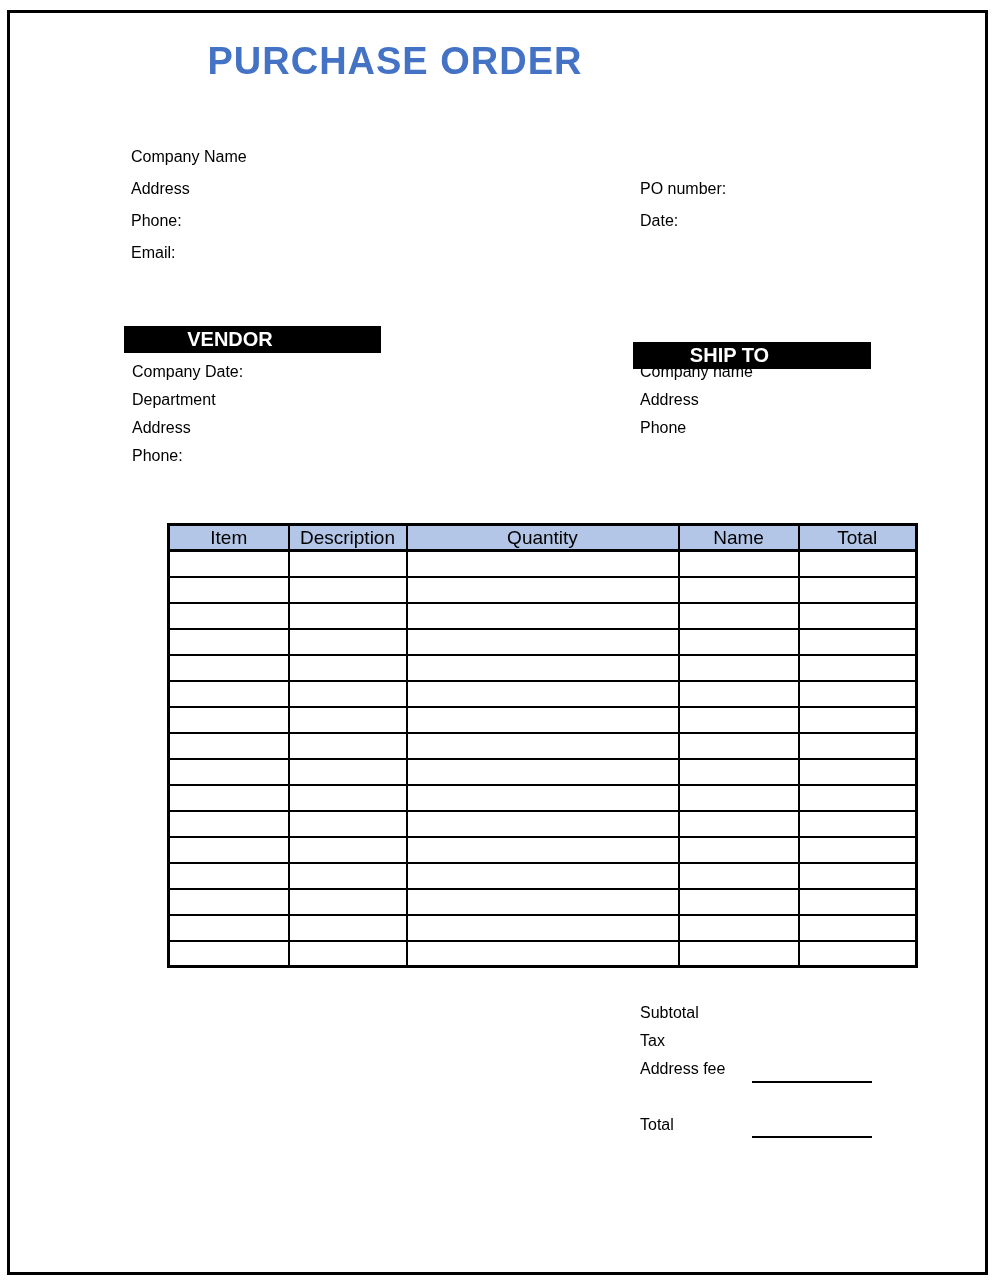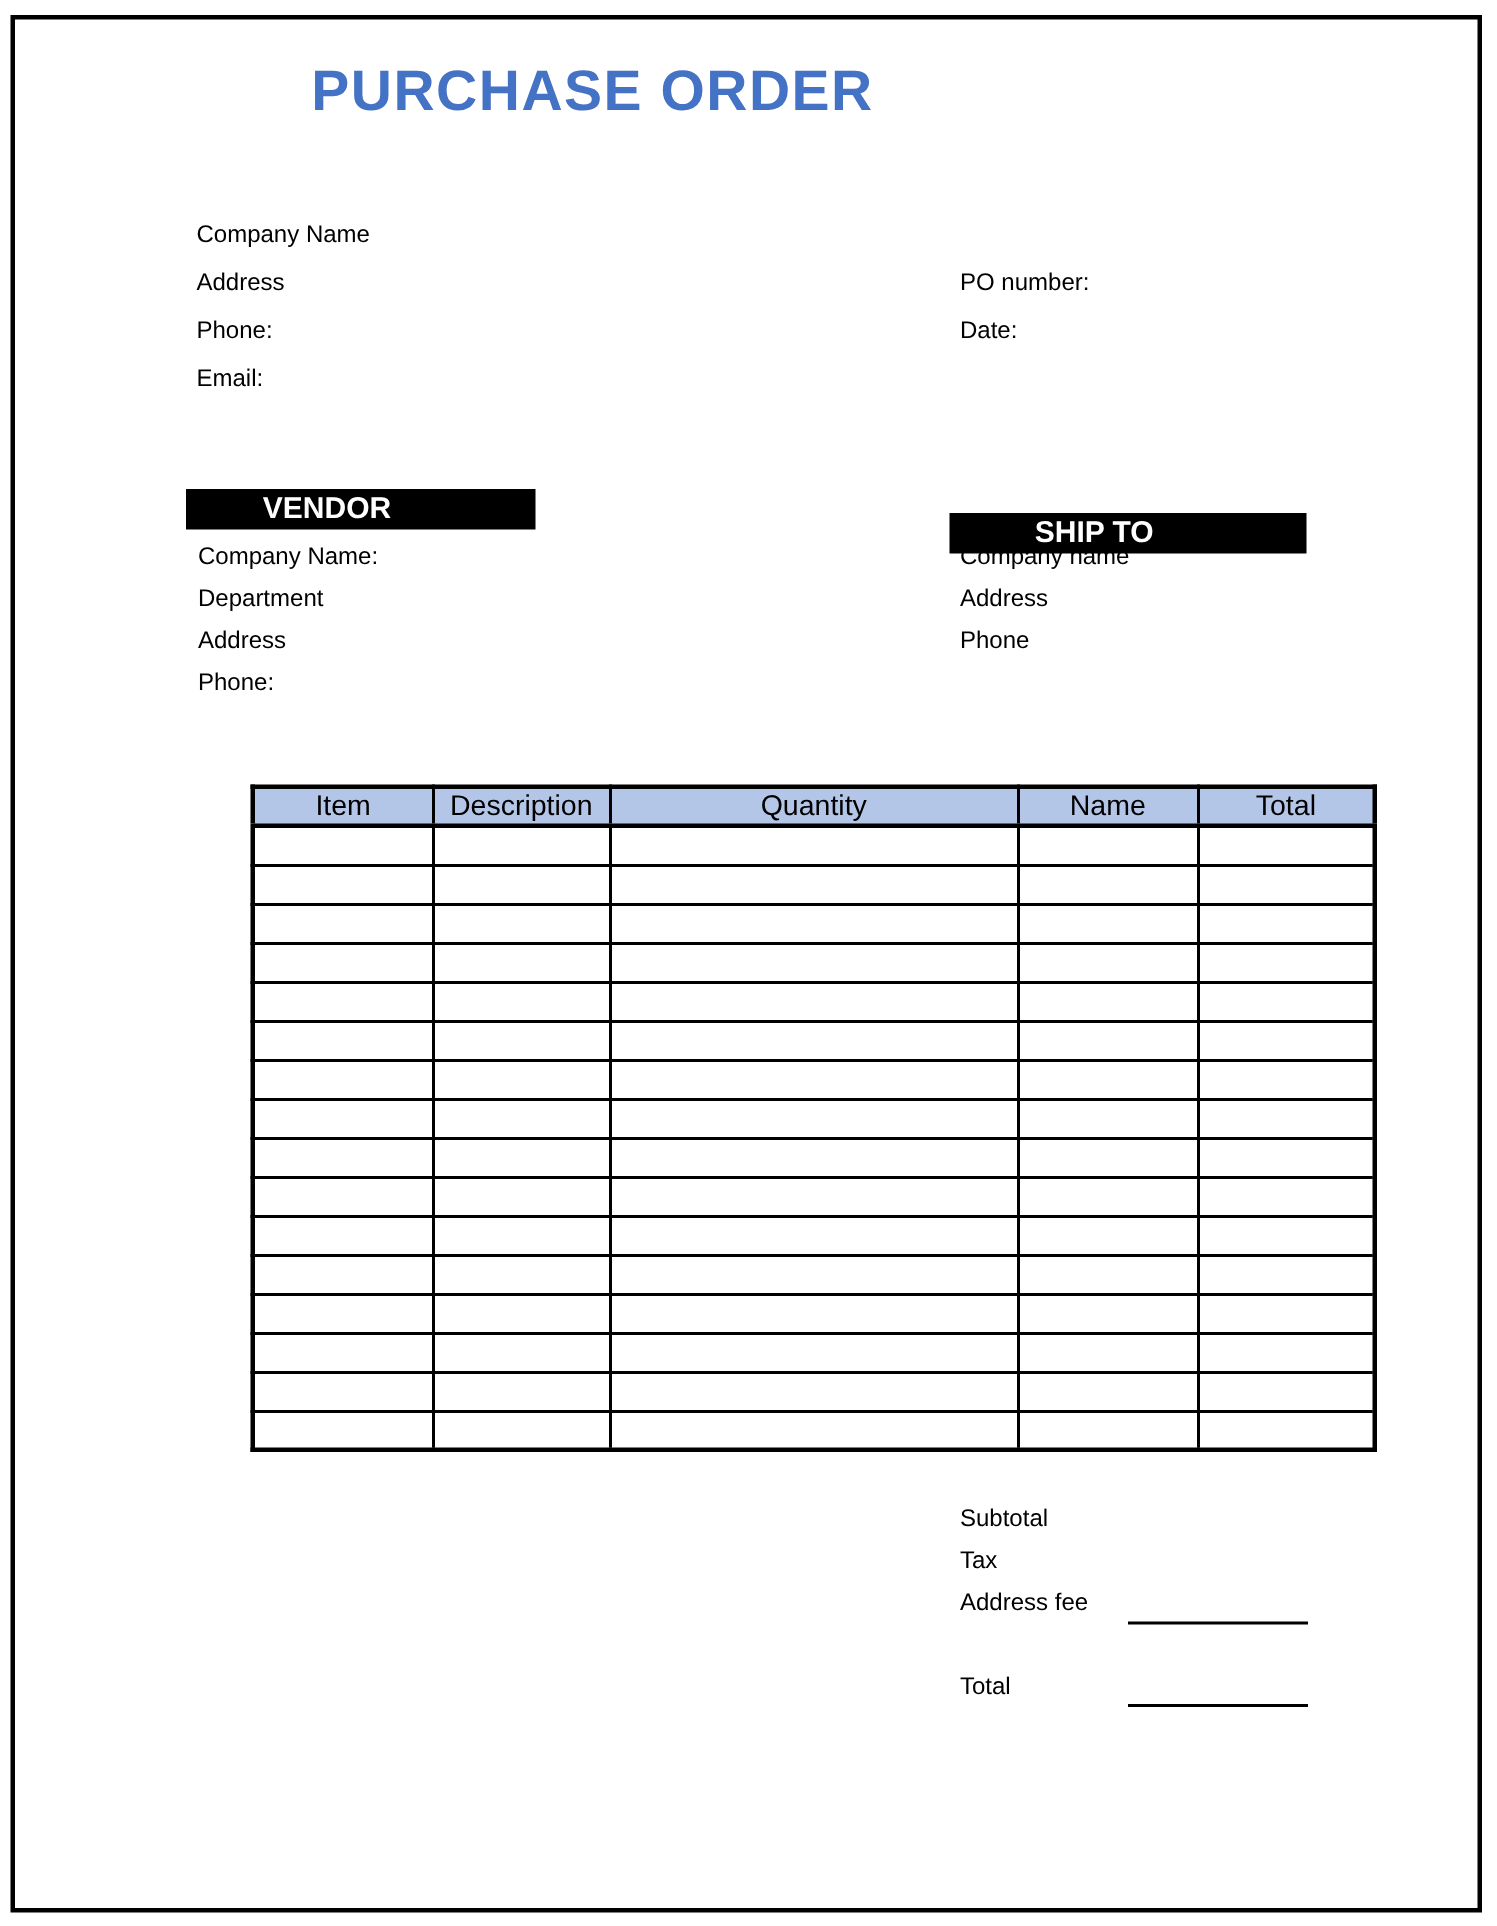--- a/index.html
+++ b/index.html
@@ -46,21 +46,21 @@
     position: absolute;
     height: 27px;
     background: var(--bar-bg);
     color: #fff;
     font-size: 20px;
     font-weight: bold;
     text-align: center;
     line-height: 27px;
     padding-right: 45px;
   }
-  .vendor-bar { left: 124px; top: 326px; width: 233px; }
+  .vendor-bar { left: 124px; top: 326px; width: 257px; }
   .shipto-bar { left: 633px; top: 342px; width: 238px; }
 
   .vendor-block { left: 132px; top: 358px; }
   .shipto-block { left: 640px; top: 358px; }
 
   table.items {
     position: absolute;
     left: 123px; top: 523px;
     width: 748px;
     border-collapse: collapse;
@@ -107,21 +107,21 @@
   <div>Email:</div>
 </div>
 
 <div class="text-block lh32 order-block">
   <div>PO number:</div>
   <div>Date:</div>
 </div>
 
 <div class="section-bar vendor-bar">VENDOR</div>
 <div class="text-block lh28 vendor-block">
-  <div>Company Name:</div>
+  <div>Company Date:</div>
   <div>Department</div>
   <div>Address</div>
   <div>Phone:</div>
 </div>
 
 <div class="section-bar shipto-bar">SHIP TO</div>
 <div class="text-block lh28 shipto-block">
   <div>Company name</div>
   <div>Address</div>
   <div>Phone</div>

